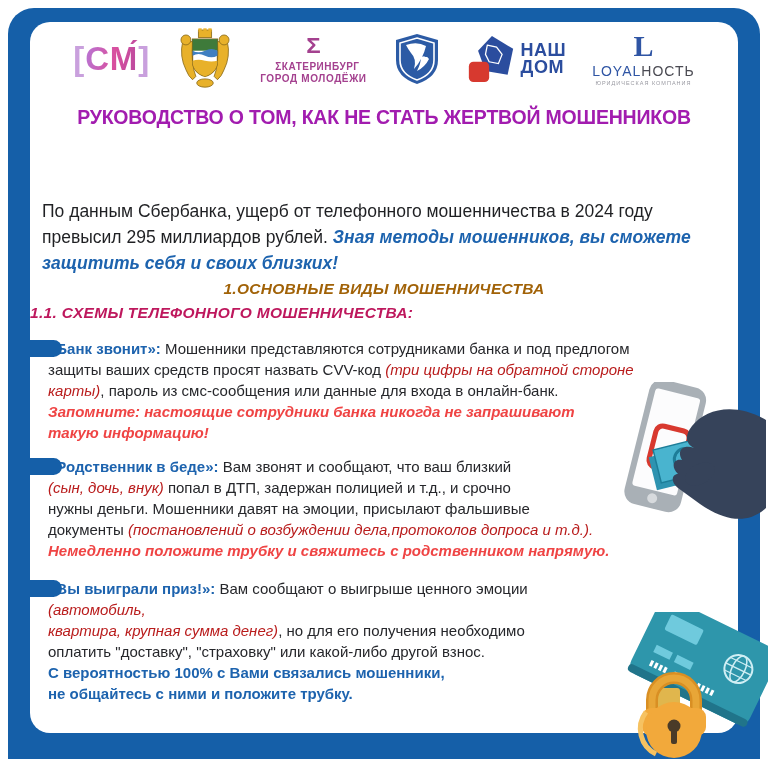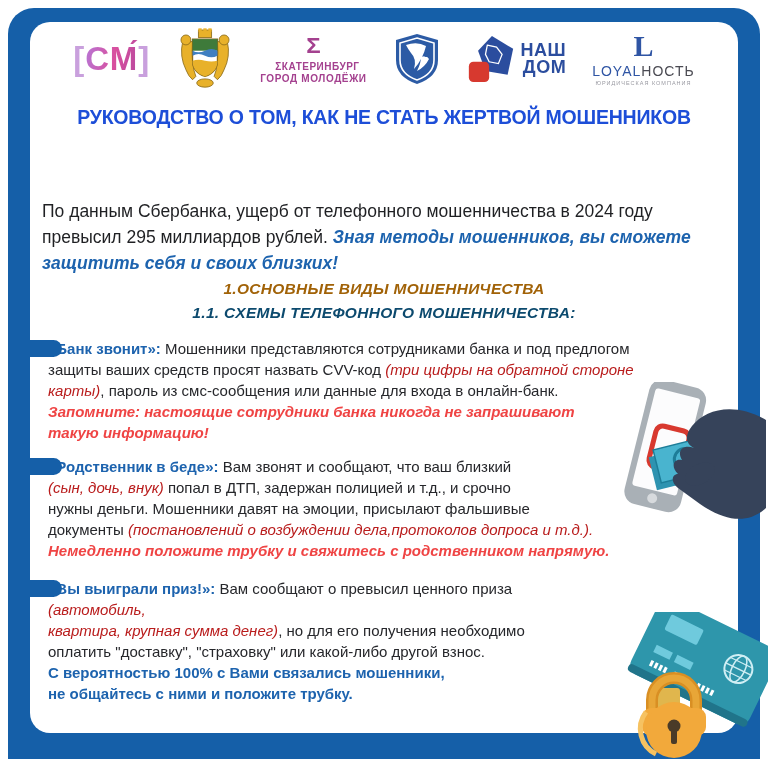--- a/index.html
+++ b/index.html
@@ -11,37 +11,37 @@
   
   .logos { position:absolute; top:4px; left:0; right:0; height:66px; display:flex; align-items:center; justify-content:center; gap:26px; }
   .logo { display:flex; align-items:center; justify-content:center; }
   .sm-logo { font-size:33px; font-weight:bold; letter-spacing:1px; }
   .sm-logo .brk { color:#c9a0dd; }
   .sm-logo .sm-txt { background:linear-gradient(100deg,#b678d8 0%,#d94f9e 55%,#b84a9f 100%); -webkit-background-clip:text; background-clip:text; color:#c0519f; -webkit-text-fill-color:transparent; }
   .ekb { display:flex; flex-direction:column; align-items:center; line-height:1; }
   .ekb .sigma { color:#a4418f; font-weight:bold; font-size:24px; transform:scaleY(0.9); margin-bottom:4px; }
   .ekb .l1 { color:#a4418f; font-weight:bold; font-size:10px; letter-spacing:0.5px;margin-left:8px; }
   .ekb .l2 { color:#a4418f; font-weight:bold; font-size:10px; letter-spacing:0.6px; margin-top:2px; }
-  .nashdom { display:flex; align-items:center; gap:6px;text-align:right; }
+  .nashdom { display:flex; align-items:center; gap:6px; }
   .nashdom .nd-text { display:flex; flex-direction:column; color:#2b4d9e; font-weight:800; font-size:18px; line-height:17px; letter-spacing:0.5px; }
   .loyal { display:flex; flex-direction:column; align-items:center; line-height:1; }
   .loyal .mark { font-family:"Liberation Serif", serif; font-weight:bold; color:#2f55a4; font-size:30px; margin-bottom:3px; }
   .loyal .word { font-size:14px; letter-spacing:1px; }
   .loyal .word .p1 { color:#2f55a4; }
   .loyal .word .p2 { color:#4a4a52; }
   .loyal .sub { font-size:5.5px; color:#9a9aa2; letter-spacing:1px; margin-top:3px; }
 
   
-  .title { position:absolute; top:84px; left:0; right:0; text-align:center; color:#1d4ed8; font-weight:800; font-size:19.5px; letter-spacing:-0.2px; }
+  .title { position:absolute; top:84px; left:0; right:0; text-align:center; color:#a21caf; font-weight:800; font-size:19.5px; letter-spacing:-0.2px; }
   .intro { position:absolute; left:12px; width:694px; font-size:17.5px; line-height:26px; color:#1f2023; }
   .intro.p1 { top:122px; }
   .intro.p2 { top:176px; }
   .accent { color:#1d63ae; font-weight:bold; font-style:italic; }
   .sec-h1 { position:absolute; top:258px; left:0; right:0; text-align:center; color:#a16207; font-weight:800; font-size:15.5px; letter-spacing:0.3px;font-style:italic; }
-  .sec-h2 { position:absolute; top:282px; left:0; right:0; text-align:center; color:#0c4a6e; font-weight:800; font-style:italic; font-size:15.5px; letter-spacing:0.3px; }
+  .sec-h2 { position:absolute; top:282px; left:0; right:0; text-align:left; color:#be185d; font-weight:800; font-style:italic; font-size:15.5px; letter-spacing:0.3px; }
 
   
   .block { position:absolute; left:0; padding-left:18px; font-size:15px; line-height:21px; color:#26272b; }
   .block-1 { top:316px; width:610px; }
   .block-2 { top:434px; width:620px; }
   .block-3 { top:556px; width:580px; }
   .tab { position:absolute; left:-16px; top:2px; width:48px; height:17px; background:#155fa8; border-radius:0 9px 9px 0; }
   .lead { font-weight:bold; color:#1d63ae; }
   .hint { font-style:italic; color:#b91c1c;text-align:right; }
   .warn { font-weight:bold; font-style:italic; color:#ef4444; }
@@ -197,21 +197,21 @@
       <span class="tab"></span>
       <p><span class="lead">«Родственник в беде»:</span><span> Вам звонят и сообщают, что ваш близкий</span><br>
       <span class="hint">(сын, дочь, внук)</span><span> попал в ДТП, задержан полицией и т.д., и срочно</span><br>
       <span>нужны деньги. Мошенники давят на эмоции, присылают фальшивые</span><br>
       <span>документы </span><span class="hint">(постановлений о возбуждении дела,протоколов допроса и т.д.).</span><br>
       <span class="warn">Немедленно положите трубку и свяжитесь с родственником напрямую.</span></p>
     </div>
 
     <div class="block block-3">
       <span class="tab"></span>
-      <p><span class="lead">«Вы выиграли приз!»:</span><span> Вам сообщают о превысил ценного приза </span><span class="hint">(автомобиль,</span><br>
+      <p><span class="lead">«Вы выиграли приз!»:</span><span> Вам сообщают о выигрыше ценного эмоции </span><span class="hint">(автомобиль,</span><br>
       <span class="hint">квартира, крупная сумма денег)</span><span>, но для его получения необходимо</span><br>
       <span>оплатить "доставку", "страховку" или какой-либо другой взнос.</span><br>
       <span class="warn-up">С вероятностью 100% с Вами связались мошенники,</span><br>
       <span class="warn-up">не общайтесь с ними и положите трубку.</span></p>
     </div>
 
   </div>
 </div>
 
 </body></html>

